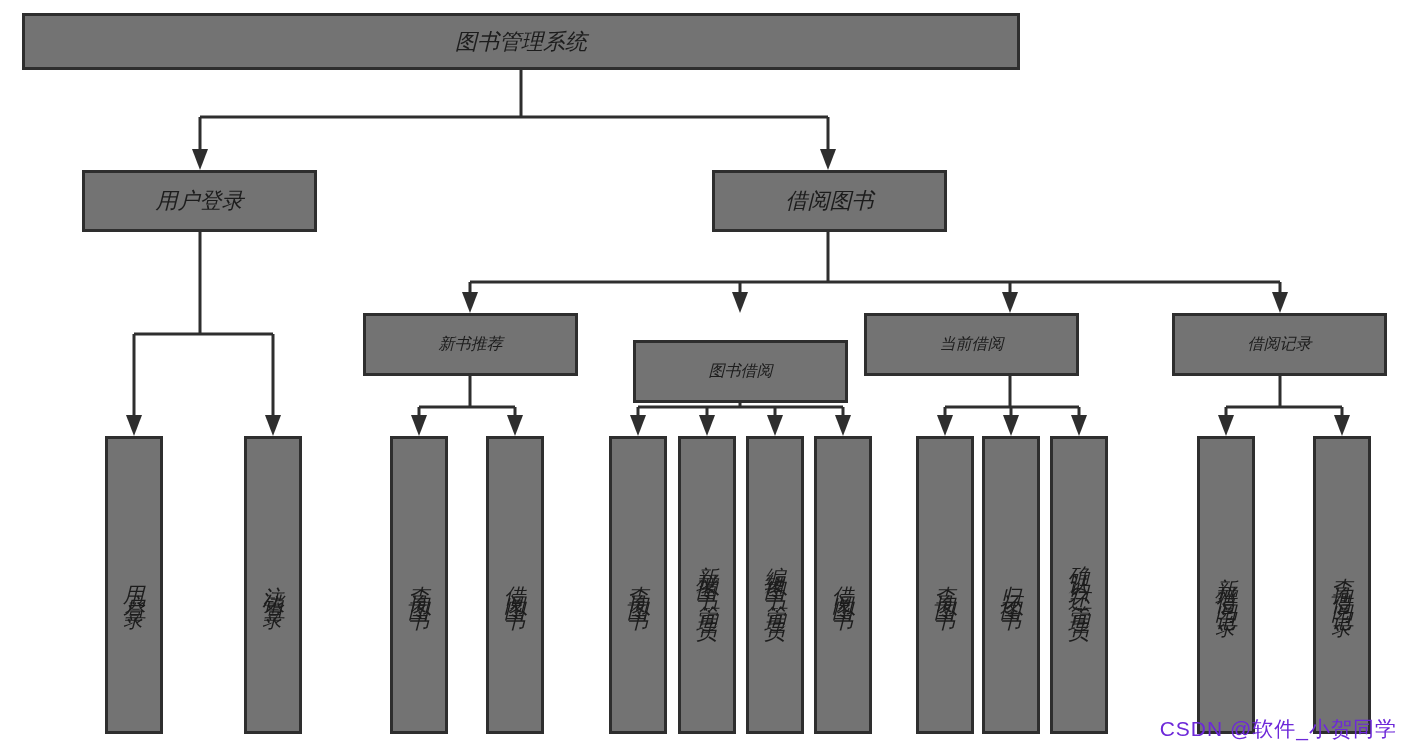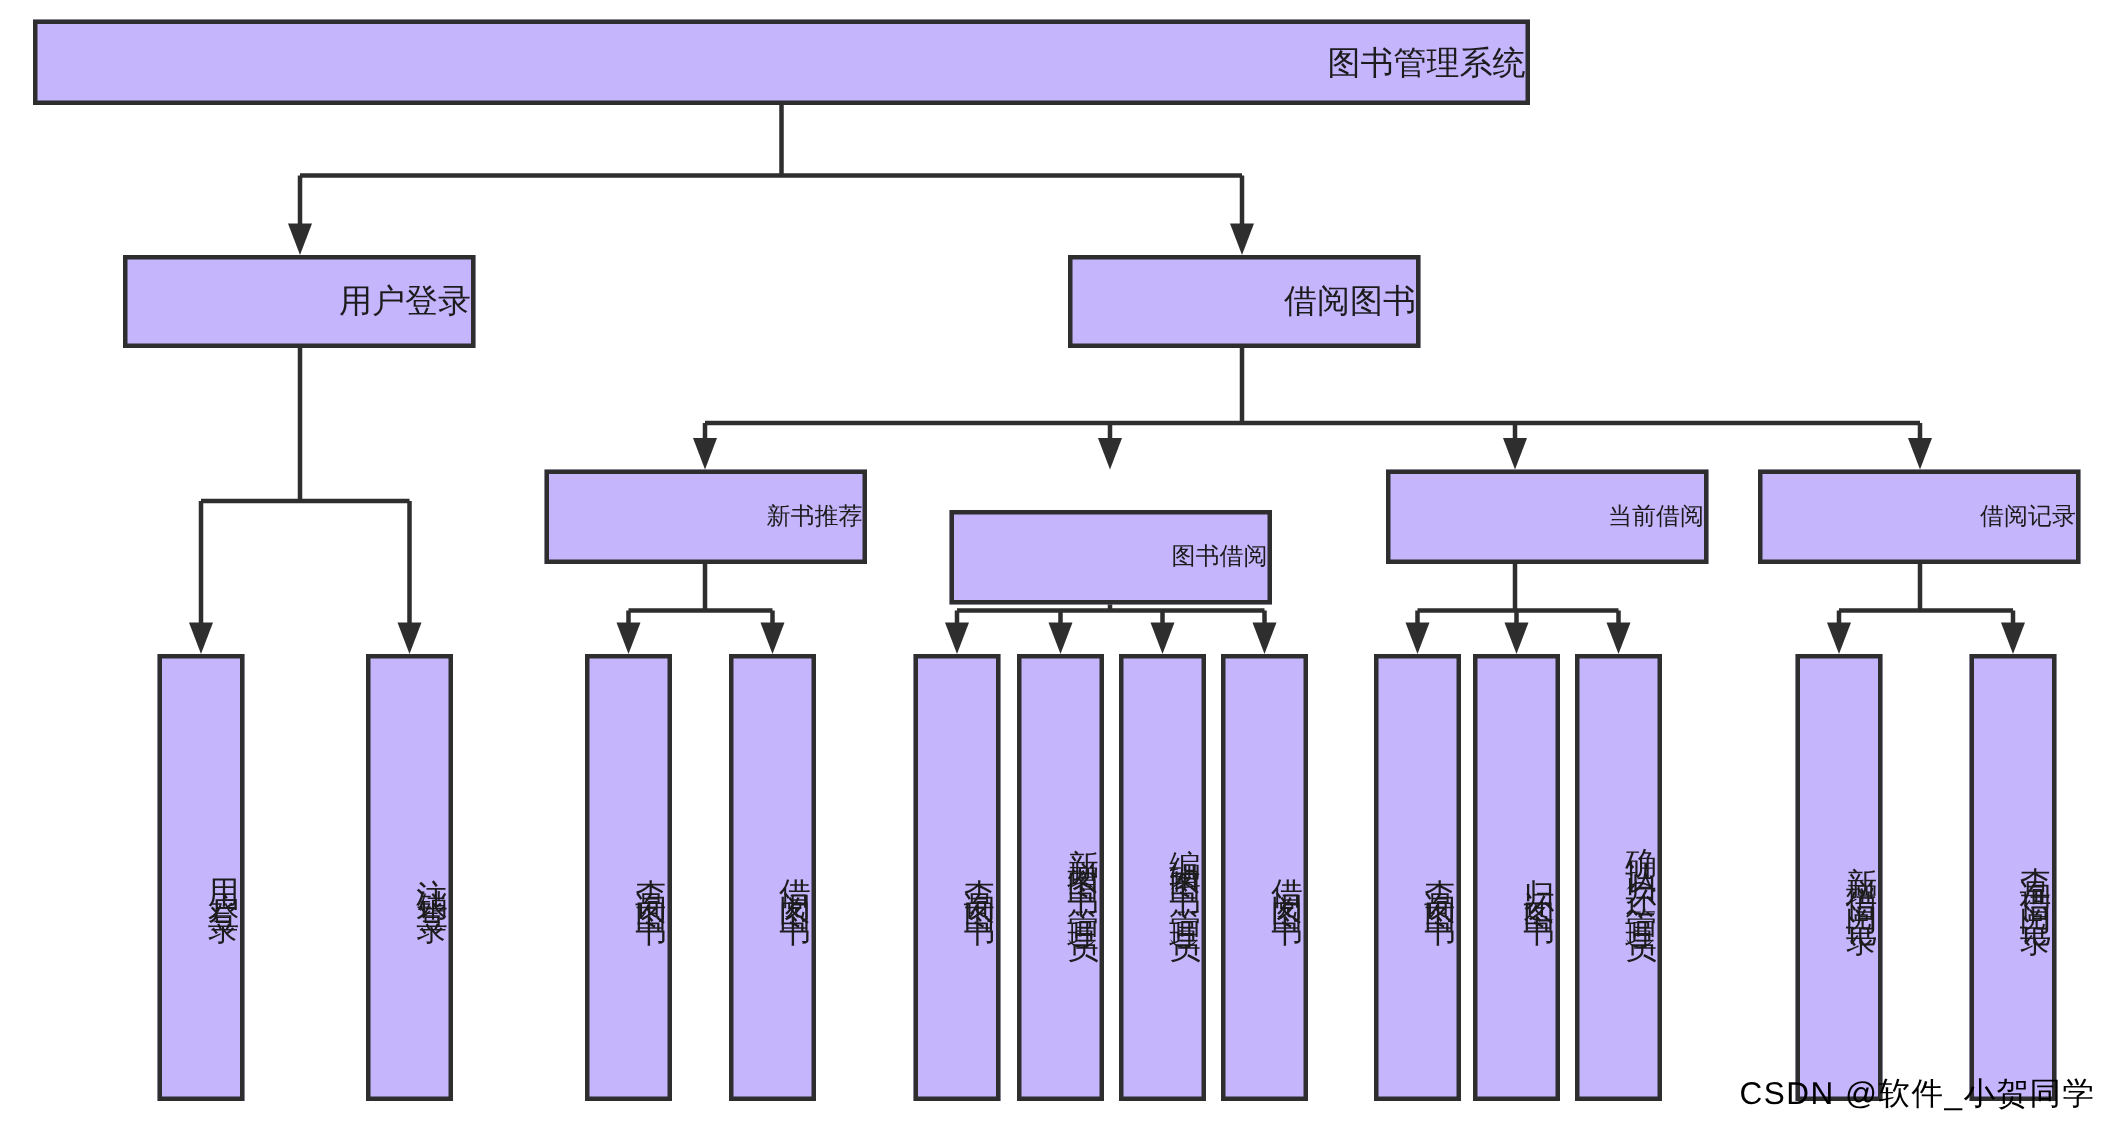--- a/index.html
+++ b/index.html
@@ -17,36 +17,37 @@
   }
   #connectors {
     position: absolute;
     left: 0; top: 0;
     width: 1405px; height: 747px;
     z-index: 1;
   }
   .box {
     position: absolute;
     box-sizing: border-box;
-    background: #c4b5fd;
+    background: #737373;
     border: 3px solid #2e2e2e;
     display: flex;
     align-items: center;
-    justify-content: flex-end;
+    justify-content: center;
     color: #1c1c1c;
     z-index: 2;
+    font-style: italic;
   }
   .root-box  { left: 22px;  top: 13px;  width: 998px; height: 57px; font-size: 22px; }
   .l2-box    { top: 170px; width: 235px; height: 62px; font-size: 22px; }
   .l2-a      { left: 82px; }
   .l2-b      { left: 712px; }
   .l3-box    { top: 313px; width: 215px; height: 63px; font-size: 16px; }
   .l3-1 { left: 363px; }
   .l3-2 { left: 633px; margin-top: 27px; }
-  .l3-3 { left: 924px; }
+  .l3-3 { left: 864px; }
   .l3-4 { left: 1172px; }
   .leaf {
     top: 436px;
     width: 58px;
     height: 298px;
     font-size: 21px;
   }
   .leaf .vtext {
     writing-mode: vertical-lr;
     text-orientation: mixed;
@@ -65,21 +66,21 @@
   .leaf-d1 { left: 916px; }
   .leaf-d2 { left: 982px; }
   .leaf-d3 { left: 1050px; }
   .leaf-e1 { left: 1197px; }
   .leaf-e2 { left: 1313px; }
   .watermark {
     position: absolute;
     right: 8px;
     bottom: 4px;
     font-size: 21px;
-    color: #000000;
+    color: #6d28d9;
     letter-spacing: 1px;
     z-index: 5;
     white-space: nowrap;
   }
 </style>
 </head>
 <body>
 
 <div id="canvas">
 

